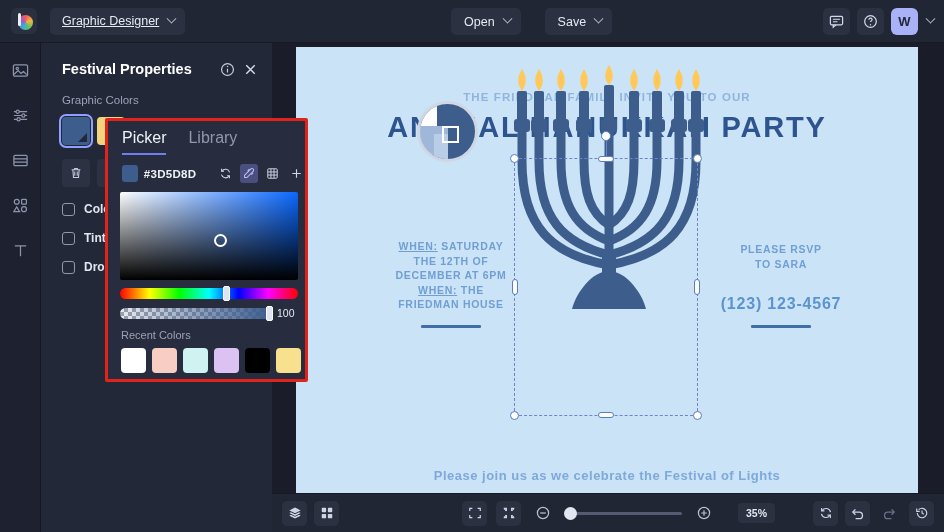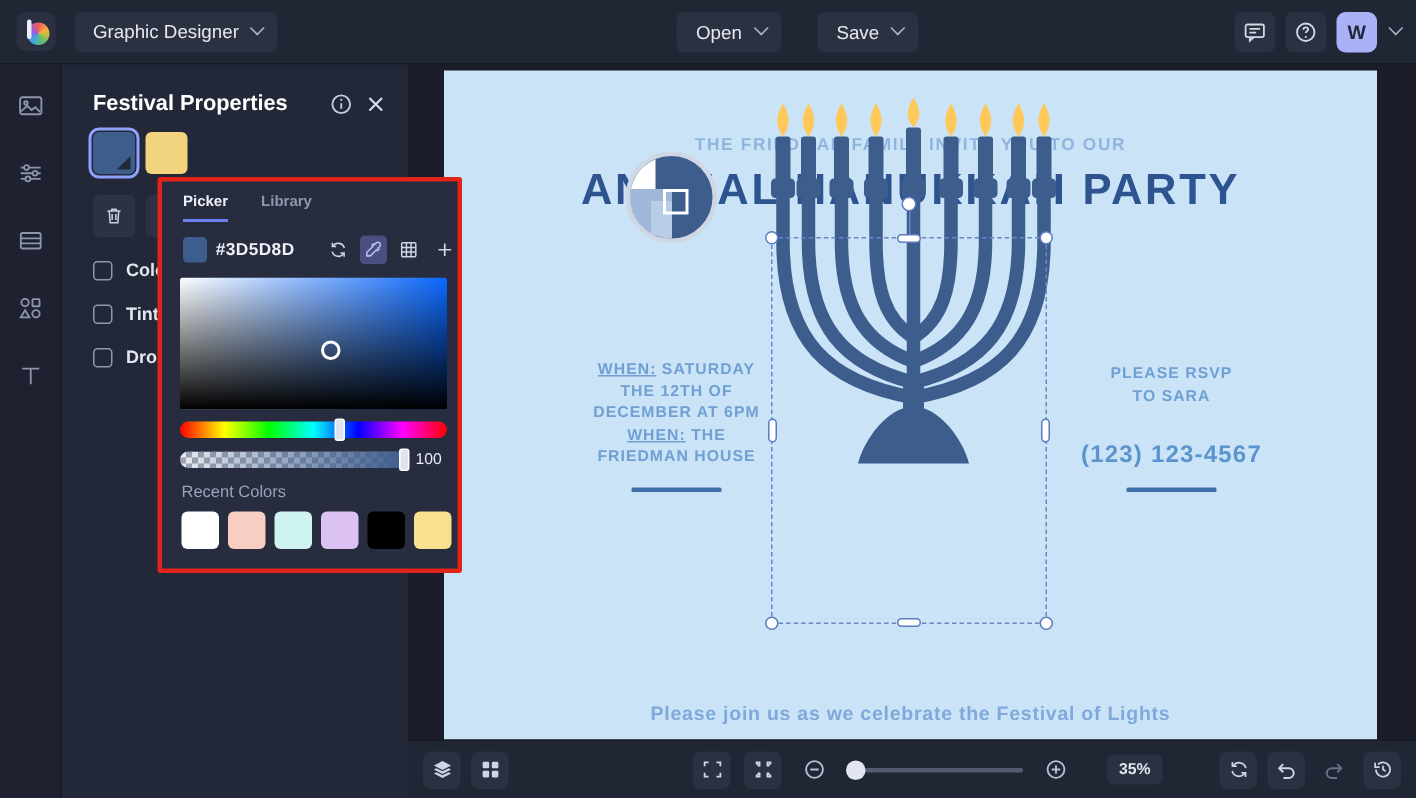--- a/index.html
+++ b/index.html
@@ -31,21 +31,21 @@
     position: relative; left: 1px; top: 1px;
   }
   .logo .bar {
     position: absolute; left: 7px; top: 5px;
     width: 2.5px; height: 13px; background: #eef0f7; border-radius: 2px;
   }
   .doc-chip {
     margin-left: 13px; height: 27px; padding: 0 10px 0 12px;
     background: #2b3141; border-radius: 5px;
     display: flex; align-items: center; gap: 9px;
-    color: #e6e9f2; font-size: 12.5px;
+    color: #e6e9f2; font-size: 12.5px; text-decoration: underline;
   }
   .chev { width: 7px; height: 7px; border-right: 1.6px solid #aeb5c9; border-bottom: 1.6px solid #aeb5c9;
     transform: rotate(45deg) translate(-2px,-2px); }
   .topbar-center { position: absolute; left: 451px; top: 8px; display: flex; gap: 24px; }
   .tb-btn {
     height: 27px; padding: 0 10px 0 13px; background: #2b3141; border-radius: 5px;
     display: flex; align-items: center; gap: 9px; color: #e6e9f2; font-size: 12.5px; cursor: pointer;
   }
   .topbar-right { position: absolute; right: 10px; top: 8px; display: flex; align-items: center; gap: 7px; }
   .icon-btn {
@@ -91,21 +91,21 @@
   .cbox { width: 13px; height: 13px; border: 1.6px solid #8f98ae; border-radius: 3px; cursor: pointer; }
   .check-label { color: #e2e6f0; font-size: 12px; font-weight: bold; }
 
   
   .picker {
     position: absolute; left: 105px; top: 118px; width: 203px; height: 264px;
     background: #272d3e; border: 3px solid #e2231a; border-radius: 2px;
     z-index: 40;
   }
   .pk-tabs { display: flex; gap: 22px; padding: 8px 0 0 14px; }
-  .pk-tab { font-size: 10px; color: #8f97ad; padding-bottom: 6px; cursor: pointer; font-weight: bold; }
+  .pk-tab { font-size: 16px; color: #8f97ad; padding-bottom: 6px; cursor: pointer; }
   .pk-tab.active { color: #eef1f8; border-bottom: 2px solid #6d7ff0; }
   .pk-hexrow { display: flex; align-items: center; gap: 6px; padding: 9px 0 0 14px; }
   .pk-chip { width: 17px; height: 17px; border-radius: 3px; }
   .pk-hex { color: #eef1f8; font-size: 11.5px; font-weight: bold; letter-spacing: .3px; width: 72px; }
   .pk-ico { width: 19px; height: 19px; border-radius: 3px; display: flex; align-items: center; justify-content: center; cursor: pointer; }
   .pk-ico.on { background: #4b4f80; }
   .pk-sv {
     position: relative; margin: 9px 0 0 12px; width: 178px; height: 88px; border-radius: 2px;
     background:
       linear-gradient(to top, #000, rgba(0,0,0,0)),
@@ -332,20 +332,21 @@
             <circle cx="8" cy="4.8" r=".8" fill="#c7cddd" stroke="none"></circle>
         </svg>
       </span>
       <span class="ib">
         <svg width="15" height="15" viewBox="0 0 16 16" fill="none" stroke="#d8dde9" stroke-width="1.5">
           <path d="M3.5 3.5l9 9M12.5 3.5l-9 9"></path>
         </svg>
       </span>
     </div>
 
+    <div class="props-sub">Graphic Colors</div>
 
     <div class="swatch-row">
       <div class="swatch sel" style="background:#3D5D8D">
         <span class="tri"></span>
       </div>
       <div class="swatch" style="background:#F3D47E"></div>
     </div>
 
     <div class="tool-row">
       <div class="tool-btn">

